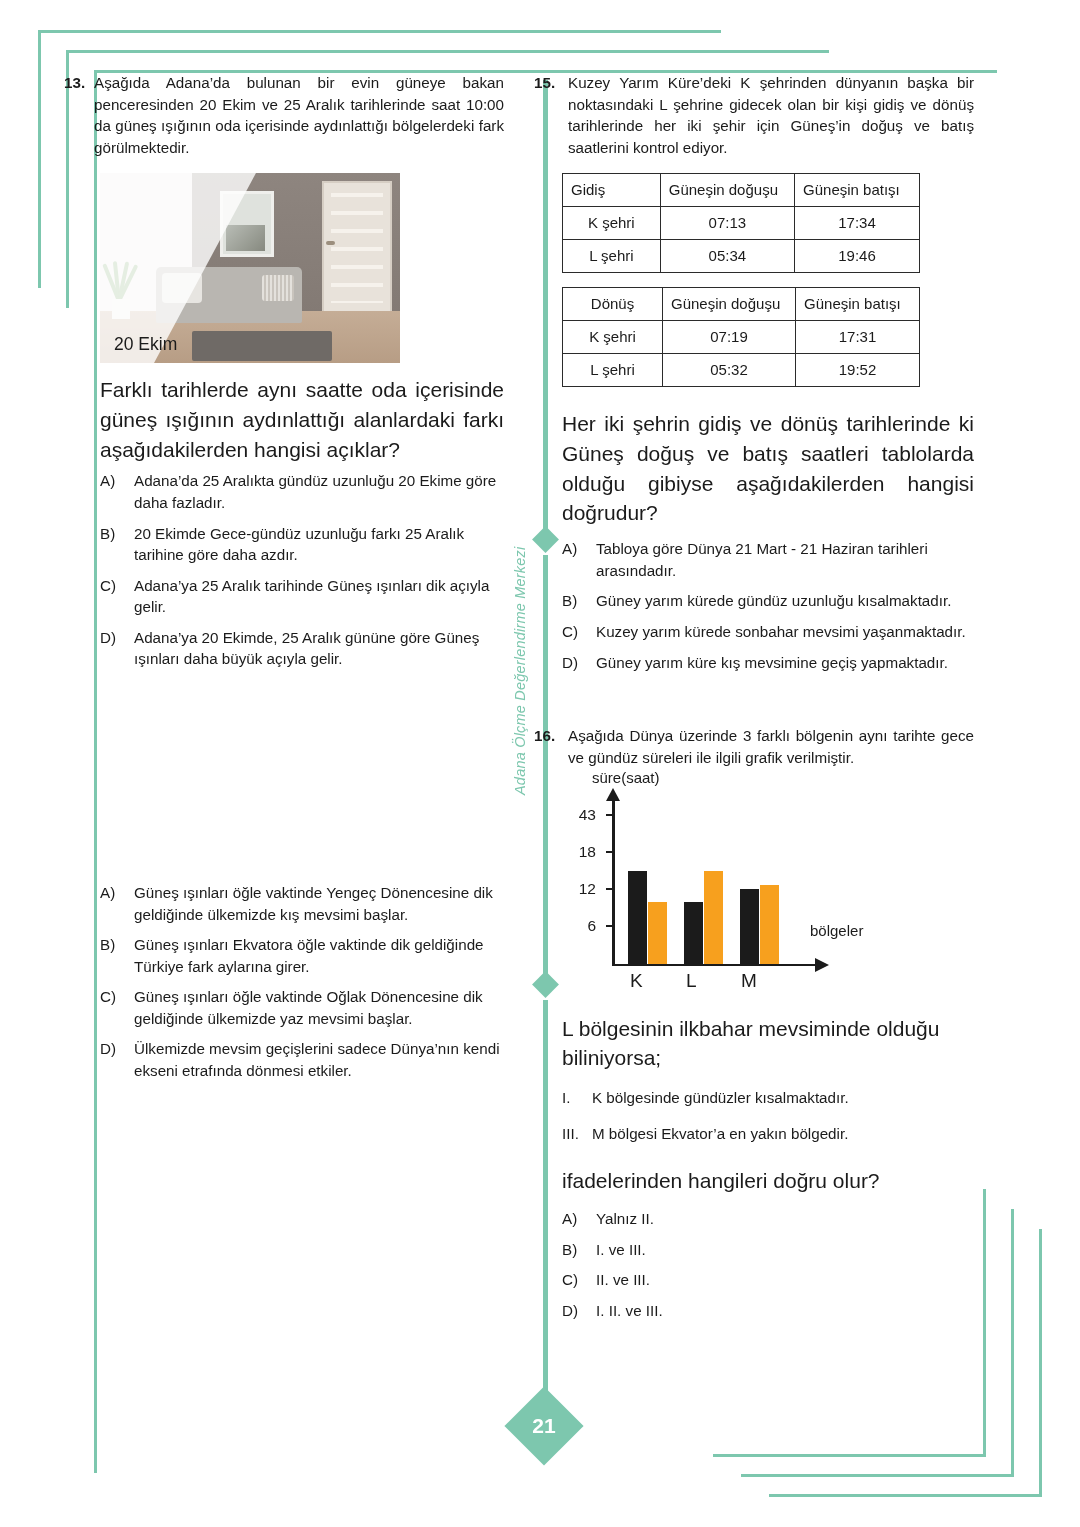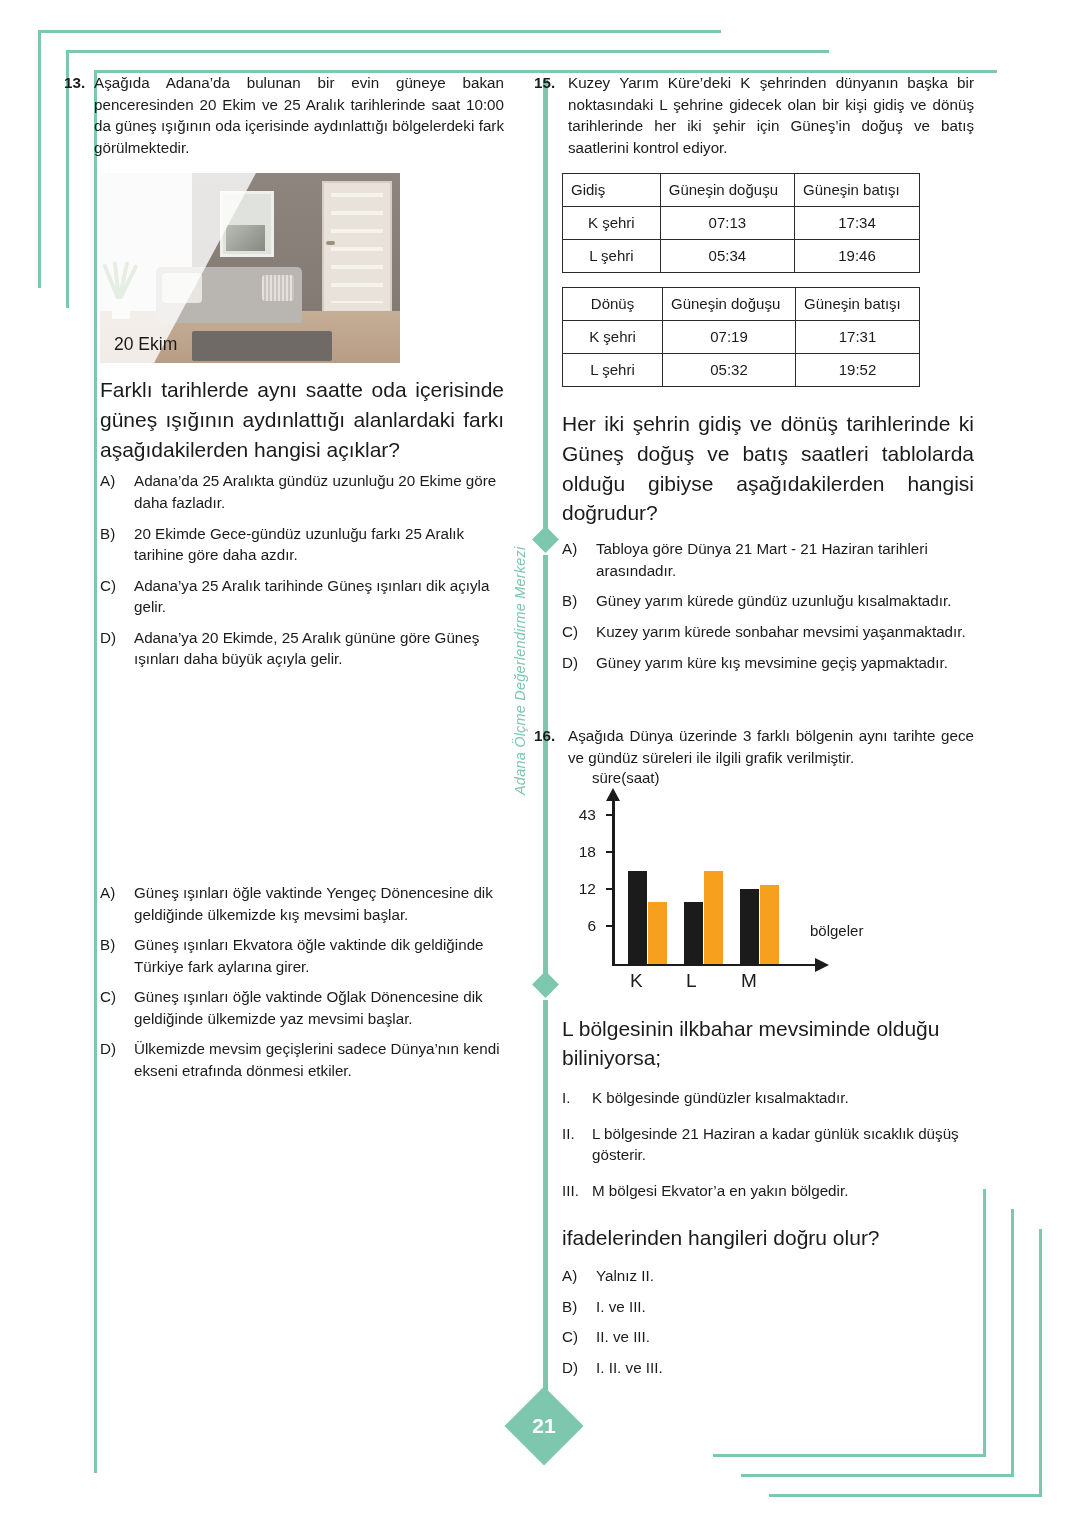--- a/index.html
+++ b/index.html
@@ -530,24 +530,20 @@
       <div class="axis-label-x">bölgeler</div>
     </div>
 
     <div class="stem nojust" style="margin-left:28px;width:400px;margin-top:8px">L bölgesinin ilkbahar mevsiminde olduğu biliniyorsa;</div>
 
     <div class="opts" style="margin-left:28px;margin-top:14px">
       <div class="opt" style="margin-bottom:14px">
         <div class="opt-key roman">I.</div>
         <div class="opt-body">K bölgesinde gündüzler kısalmaktadır.</div>
       </div>
-      <div class="opt" style="margin-bottom:14px">
-        <div class="opt-key roman">II.</div>
-        <div class="opt-body">L bölgesinde 21 Haziran a kadar günlük sıcaklık düşüş gösterir.</div>
-      </div>
       <div class="opt">
         <div class="opt-key roman">III.</div>
         <div class="opt-body">M bölgesi Ekvator’a en yakın bölgedir.</div>
       </div>
     </div>
 
     <div class="stem nojust" style="margin-left:28px;margin-top:22px">ifadelerinden hangileri doğru olur?</div>
 
     <div class="opts" style="margin-left:28px;margin-top:12px">
       <div class="opt">

